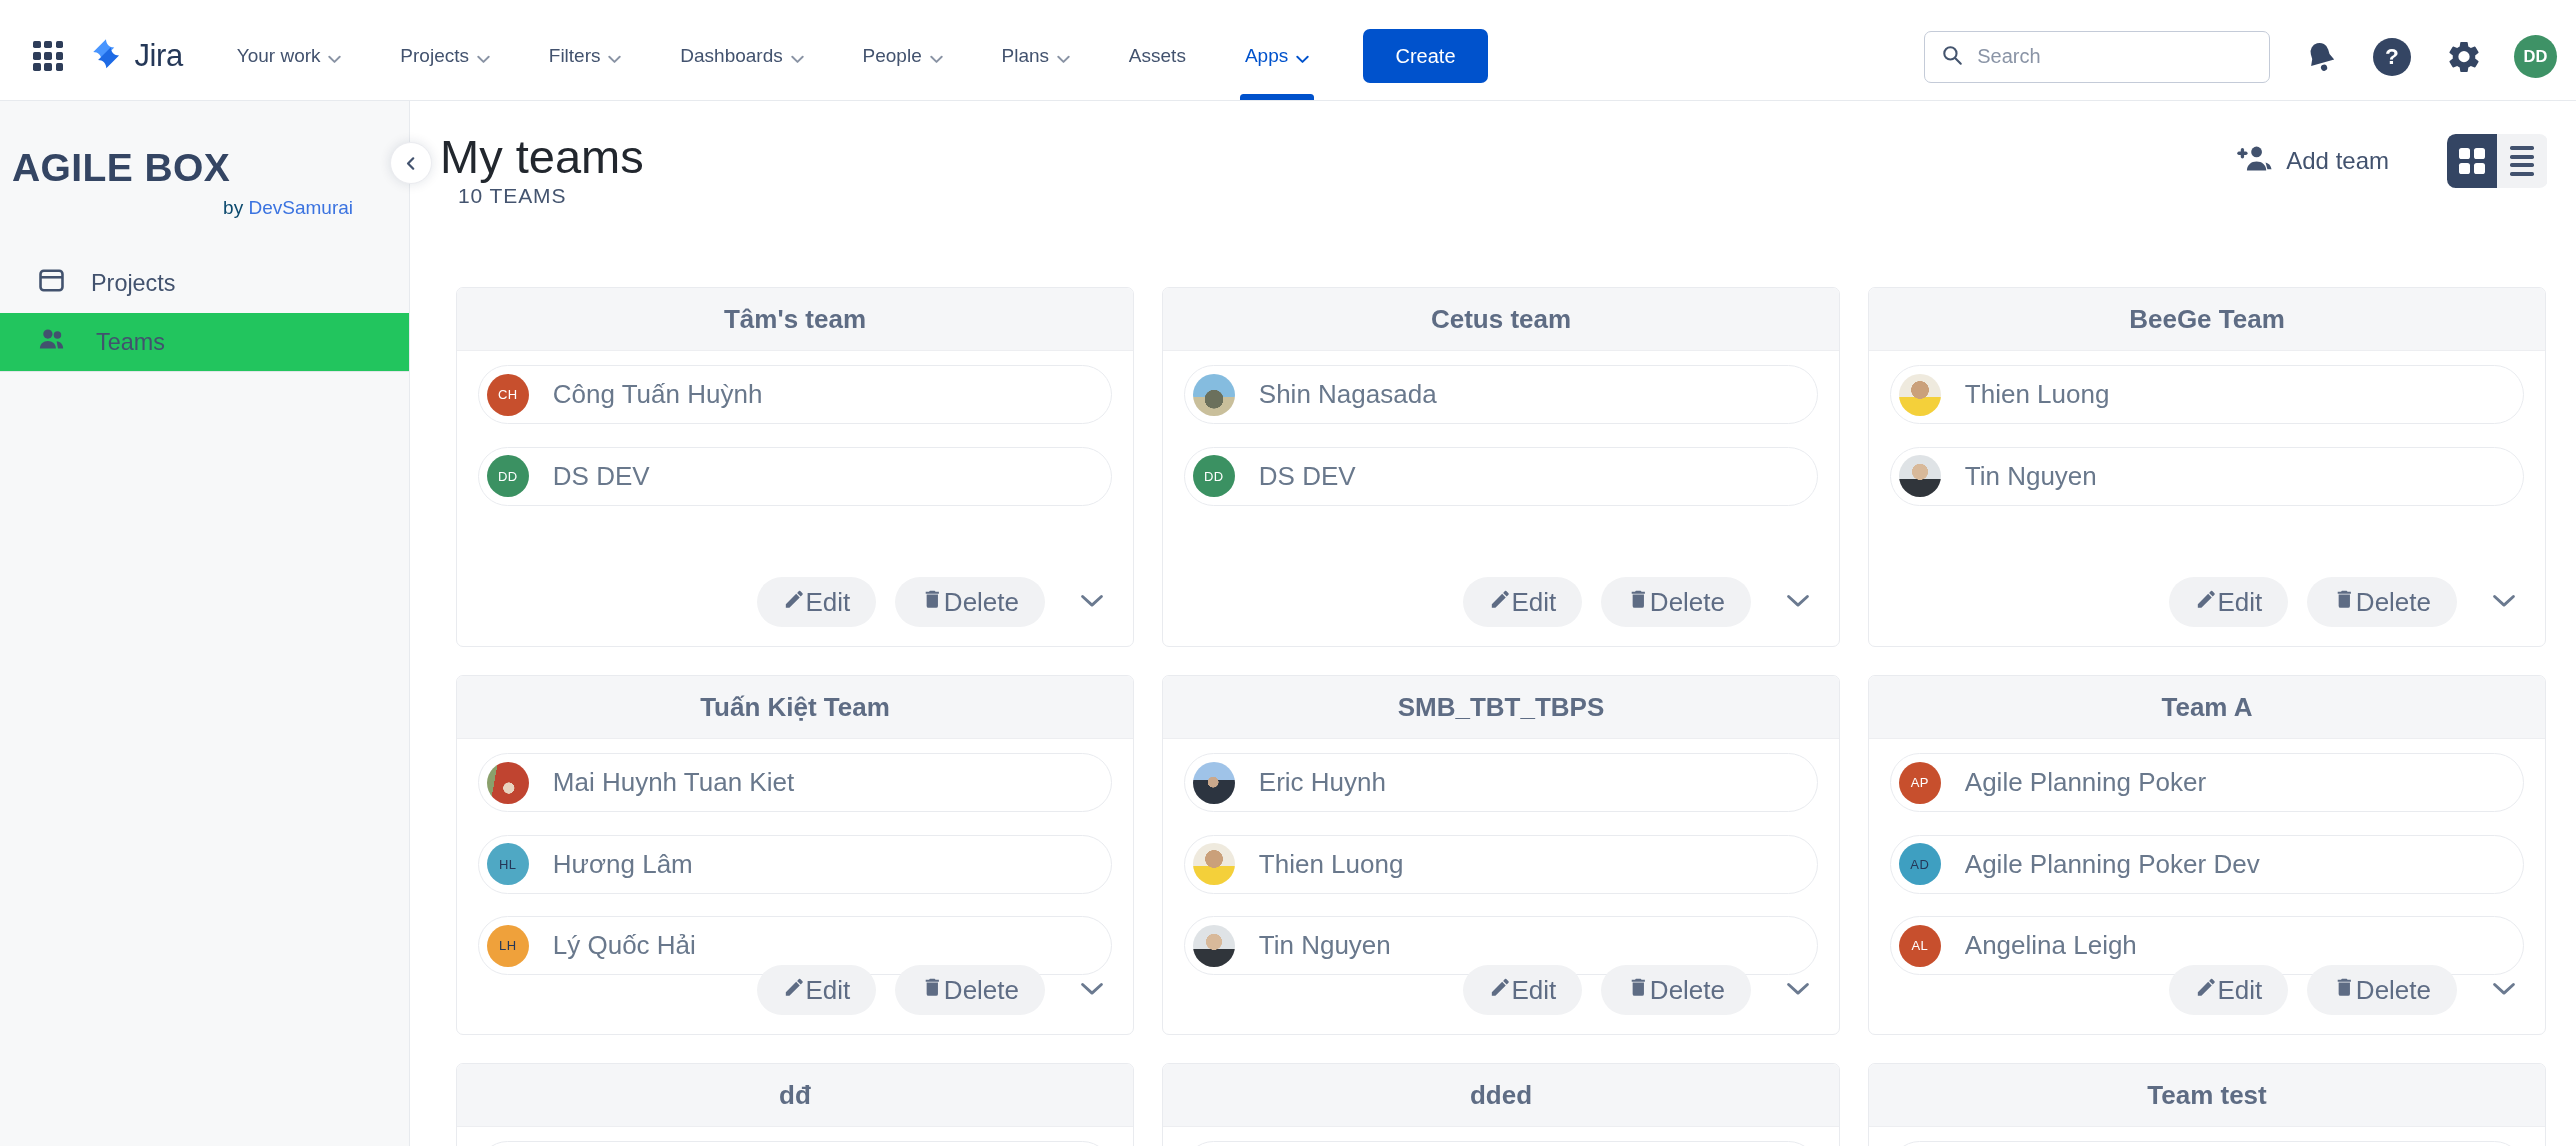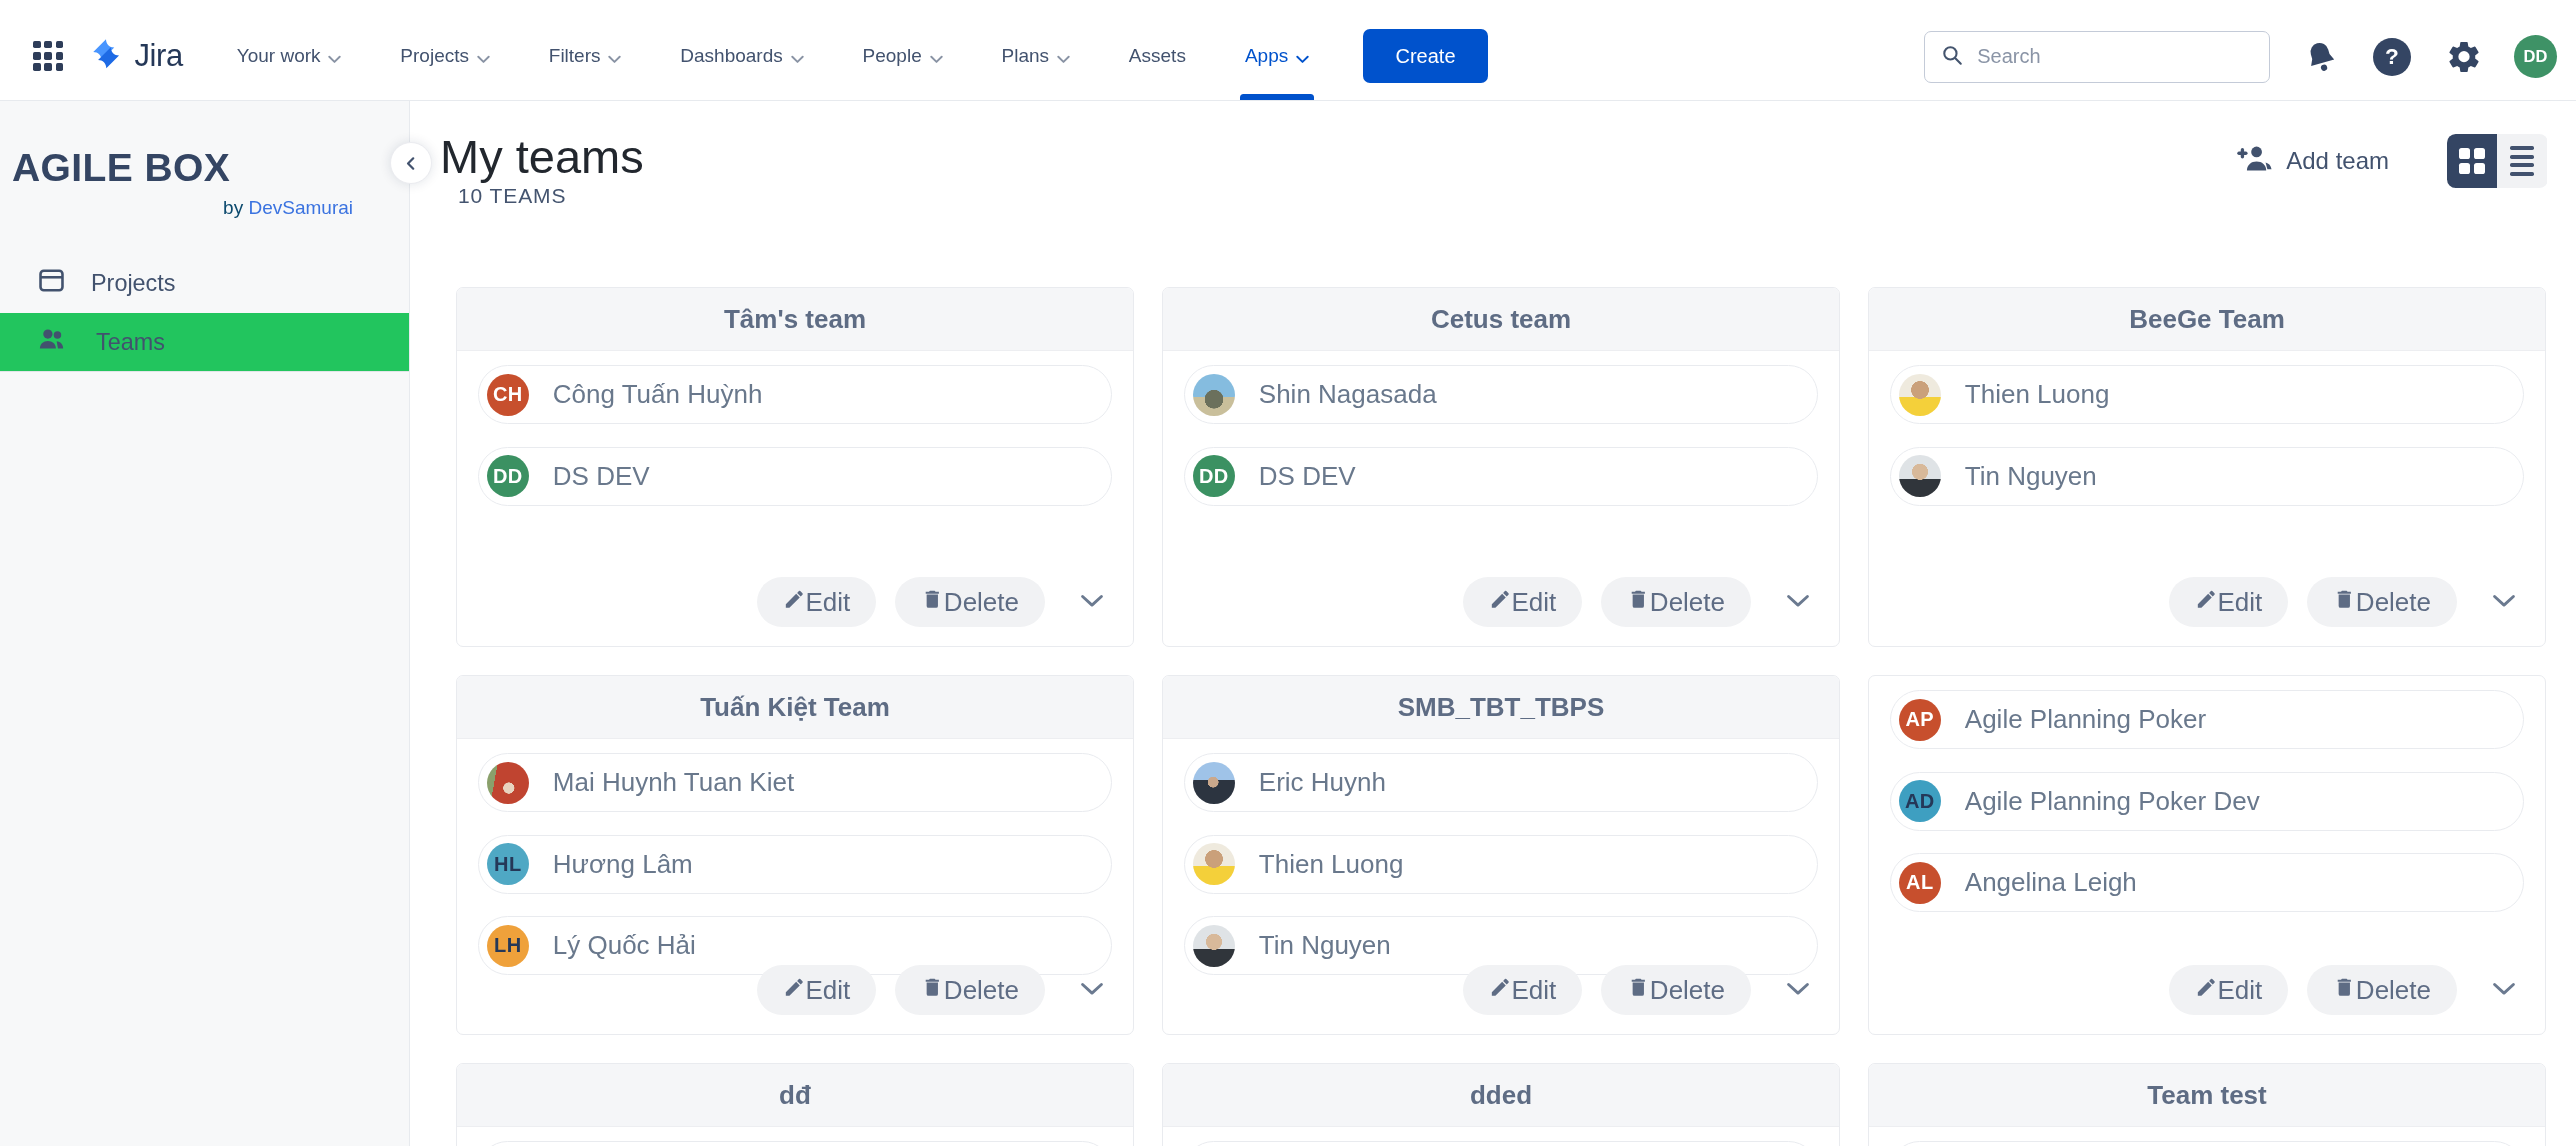--- a/index.html
+++ b/index.html
@@ -72,21 +72,21 @@
   .cards{position:absolute;left:456px;top:287px;width:2093px;display:grid;
     grid-template-columns:repeat(3,678px);column-gap:28px;row-gap:28px;}
   .card{position:relative;height:360px;background:#fff;border:1.7px solid #E9EBEF;border-radius:7px;
     overflow:hidden;}
   .card-header{height:63px;background:#F5F6F8;border-bottom:1.7px solid #EDEEF1;display:flex;
     align-items:center;justify-content:center;font-size:26px;font-weight:bold;color:#5E6C84;}
   .card-body{padding:14px 21px 0;}
   .member{height:59px;border:1.7px solid #E9EBEF;border-radius:29.5px;display:flex;align-items:center;
     gap:24px;padding:0 17.4px 0 7.8px;margin-bottom:22.6px;background:#fff;}
   .m-avatar{width:42px;height:42px;border-radius:50%;flex:none;display:flex;align-items:center;
-    justify-content:center;font-size:20px;font-weight:bold;letter-spacing:0.4px;}
+    justify-content:center;font-size:13px;font-weight:normal;letter-spacing:0.4px;}
   .m-name{font-size:26px;color:#69788C;white-space:nowrap;}
   .card-footer{position:absolute;right:22.6px;bottom:19px;display:flex;align-items:center;gap:19px;}
   .pill-btn{height:50px;border:none;border-radius:25px;background:#F1F2F4;display:flex;
     align-items:center;padding:0 26px;font-size:26px;color:#5E6C84;}
   .more-btn{background:none;border:none;margin-left:10.4px;display:flex;align-items:center;}
 
   
   .photo-beach{background:
     radial-gradient(circle at 50% 60%,#6b705c 0 28%,transparent 29%),
     linear-gradient(180deg,#85BCDF 0 55%,#C9BF9B 55%);}
@@ -512,20 +512,23 @@
         <span>
           <svg width="24" height="15.6" viewBox="0 0 28 18" fill="none" stroke="#6B7A90" stroke-width="3.4" stroke-linecap="round" stroke-linejoin="round">
             <polyline points="3,4 14,14 25,4"></polyline>
           </svg>
         </span>
       </button>
     </div>
   </section>
 
   <section class="card">
+    <div class="card-header">
+      <span class="card-title">Team A</span>
+    </div>
     <div class="card-body">
   <div class="member">
     <span class="m-avatar" style="background: rgb(199, 79, 45); color: rgb(255, 255, 255);">AP</span>
     <span class="m-name">Agile Planning Poker</span>
   </div>
 
   <div class="member">
     <span class="m-avatar" style="background: rgb(62, 159, 193); color: rgb(37, 56, 88);">AD</span>
     <span class="m-name">Agile Planning Poker Dev</span>
   </div>

